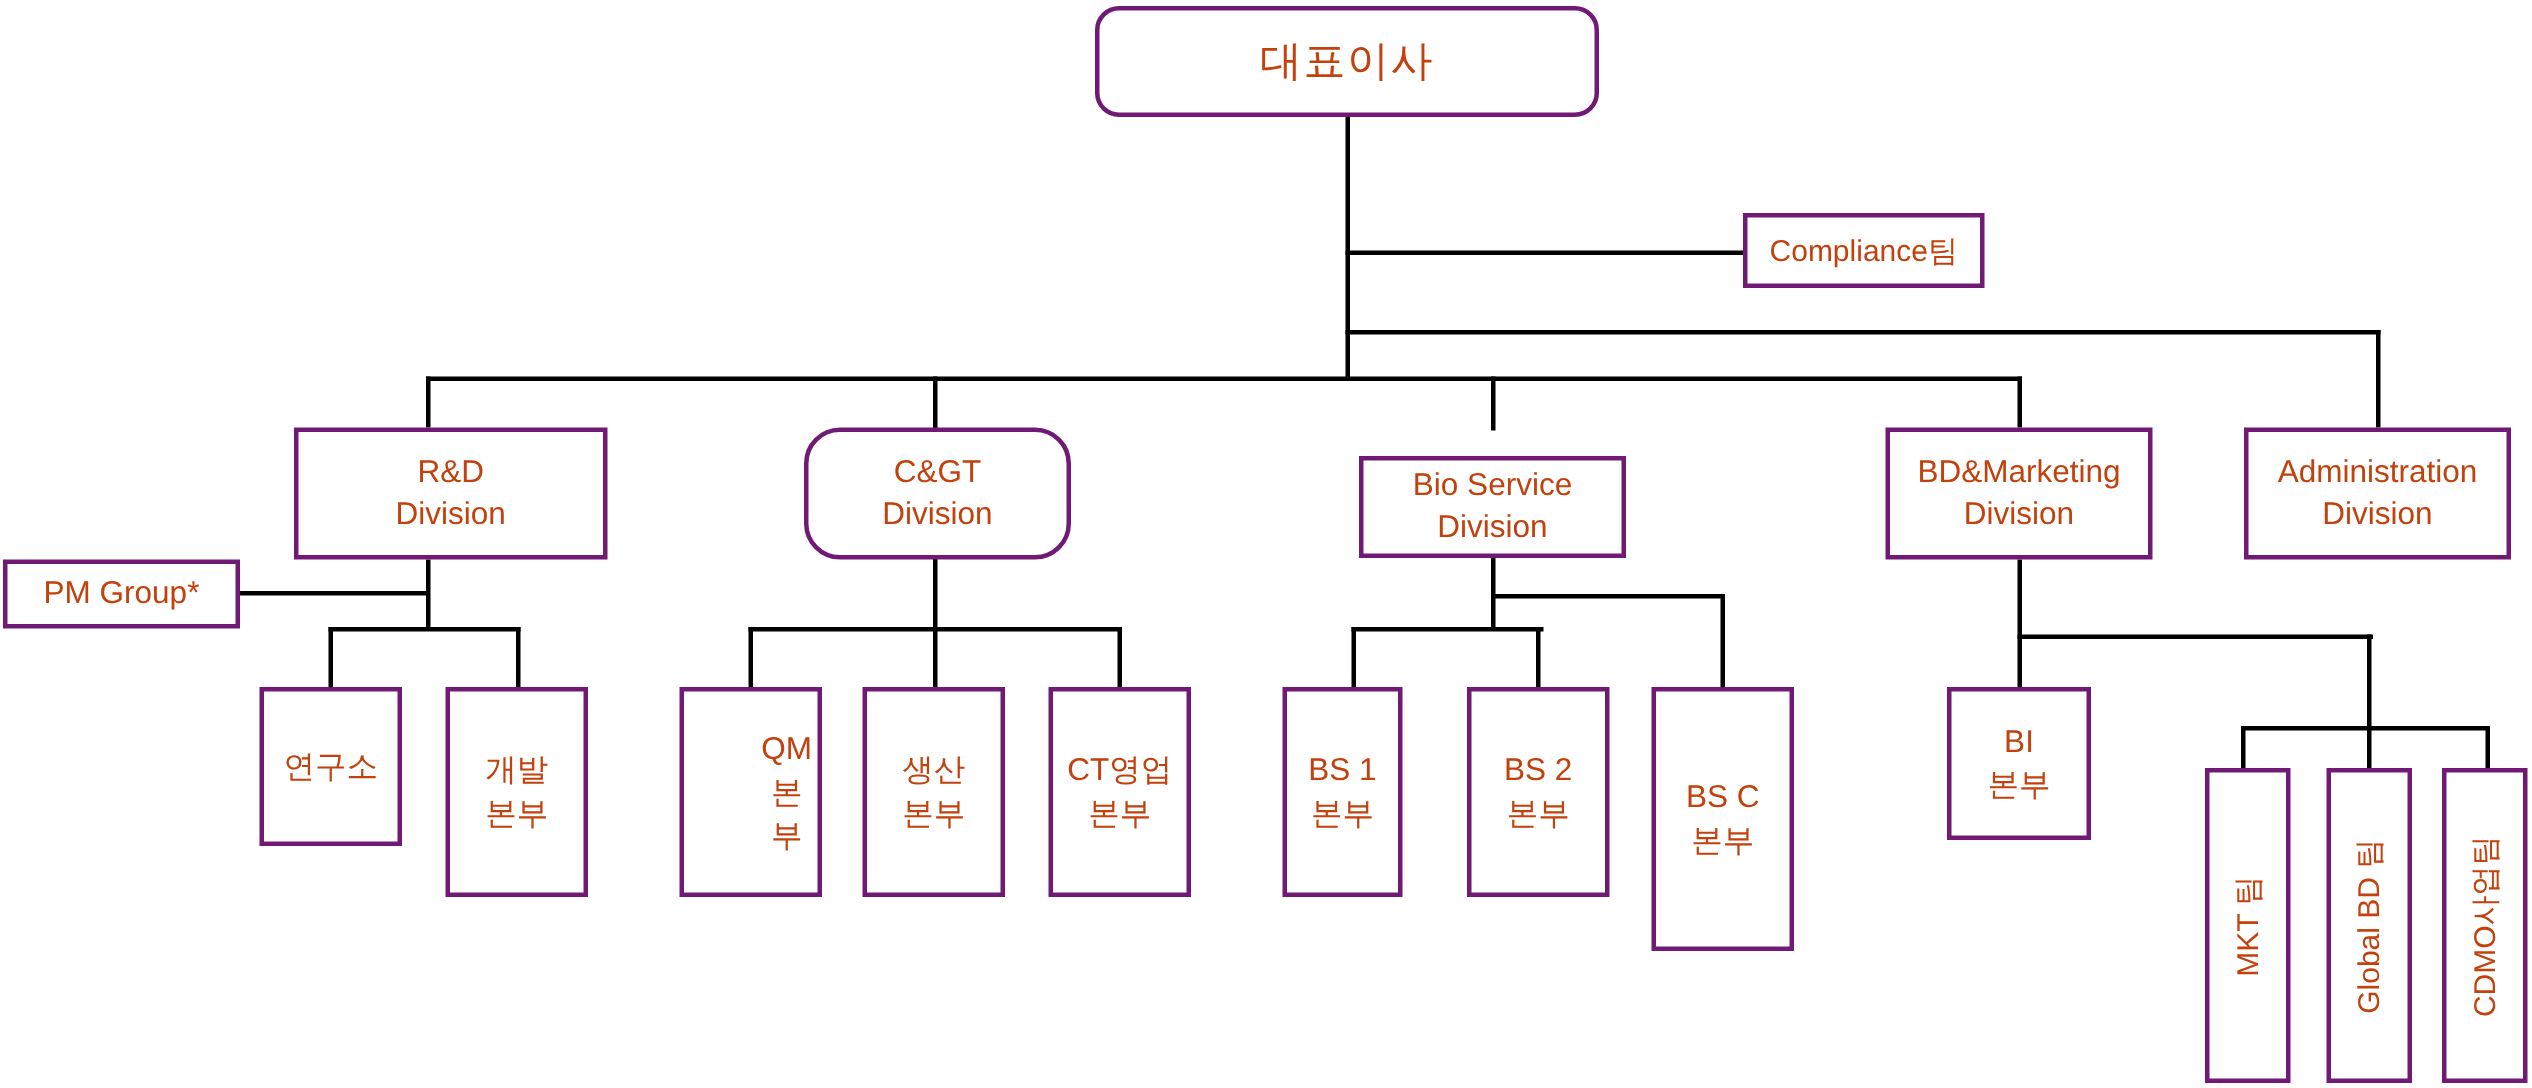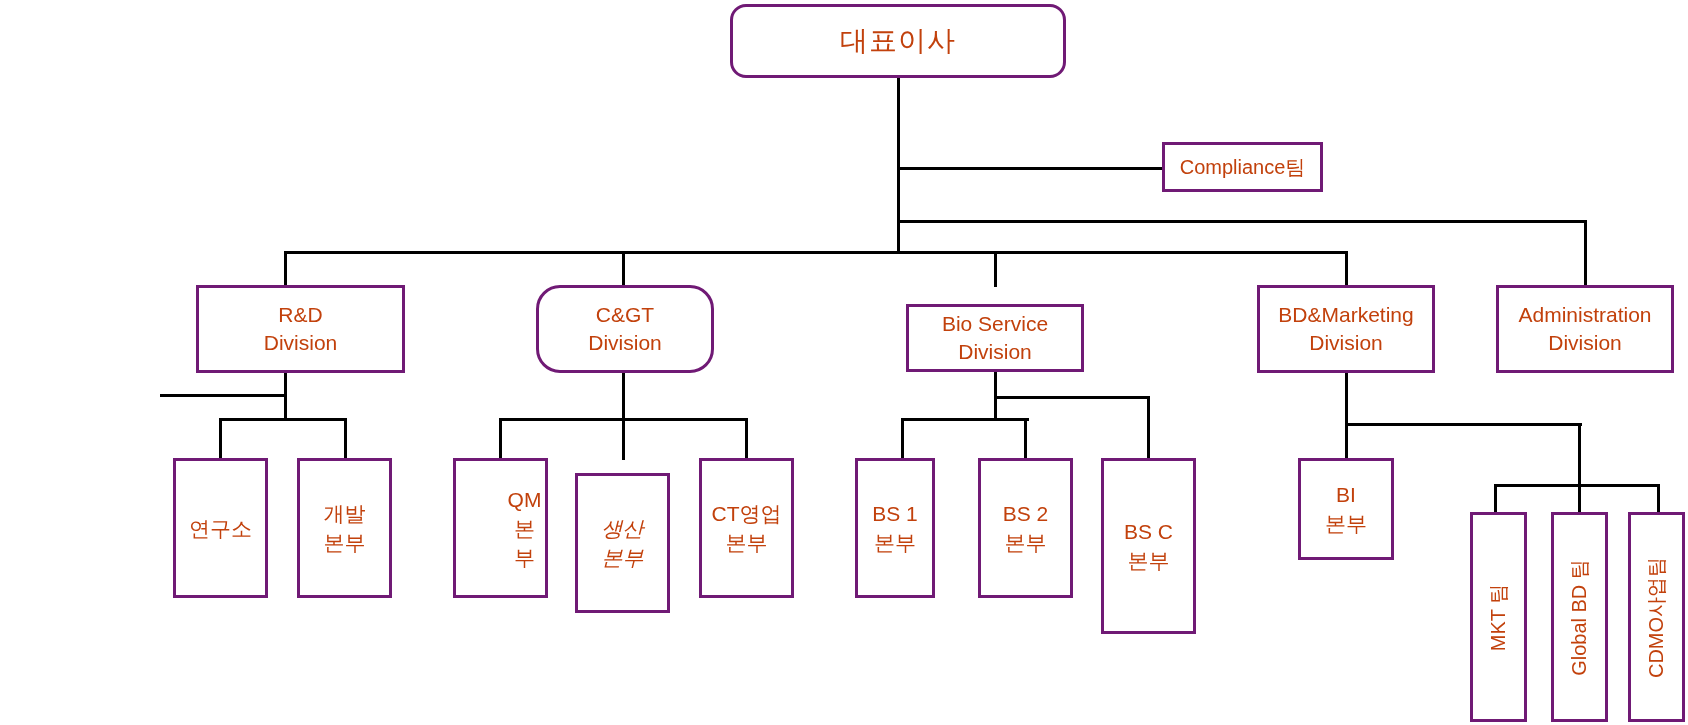--- a/index.html
+++ b/index.html
@@ -95,20 +95,23 @@
   <div class="ln" style="left:1657px;top:484px; width:3px;   height:30px;"></div>
 
   <div class="box root-box" style="left:730px; top:4px; width:336px; height:74px;">
     <span>대표이사</span>
   </div>
 
   <div class="box staff-box" style="left:1162px; top:142px; width:161px; height:50px;">
     <span>Compliance팀</span>
   </div>
 
+  <div class="box staff-box" style="left:2px; top:373px; width:158px; height:46px; font-size:21px;">
+    <span>PM Group*</span>
+  </div>
 
   <div class="box division-box" style="left:196px; top:285px; width:209px; height:88px;">
     <span>R&amp;D
 Division</span>
   </div>
   <div class="box division-box" style="left:536px; top:285px; width:178px; height:88px;border-radius:24px;">
     <span>C&amp;GT
 Division</span>
   </div>
   <div class="box division-box" style="left:906px; top:285px; width:178px; height:68px;margin-top:19px;">
@@ -117,33 +120,33 @@
   </div>
   <div class="box division-box" style="left:1257px; top:285px; width:178px; height:88px;">
     <span>BD&amp;Marketing
 Division</span>
   </div>
   <div class="box division-box" style="left:1496px; top:285px; width:178px; height:88px;">
     <span>Administration
 Division</span>
   </div>
 
-  <div class="box dept-box" style="left:173px; top:458px; width:95px; height:140px;">
+  <div class="box dept-box" style="left:173px; top:458px; width:95px; height:106px;">
     <span>연구소</span>
   </div>
   <div class="box dept-box" style="left:297px; top:458px; width:95px; height:140px;">
     <span>개발
 본부</span>
   </div>
 
   <div class="box dept-box" style="left:453px; top:458px; width:95px; height:140px;padding-left:48px;">
     <span>QM
 본부</span>
   </div>
-  <div class="box dept-box" style="left:575px; top:473px; width:95px; height:140px;font-style:italic;">
+  <div class="box dept-box" style="left:575px; top:458px; width:95px; height:140px;">
     <span>생산
 본부</span>
   </div>
   <div class="box dept-box" style="left:699px; top:458px; width:95px; height:140px;">
     <span>CT영업
 본부</span>
   </div>
 
   <div class="box dept-box" style="left:855px; top:458px; width:80px; height:140px;">
     <span>BS 1

